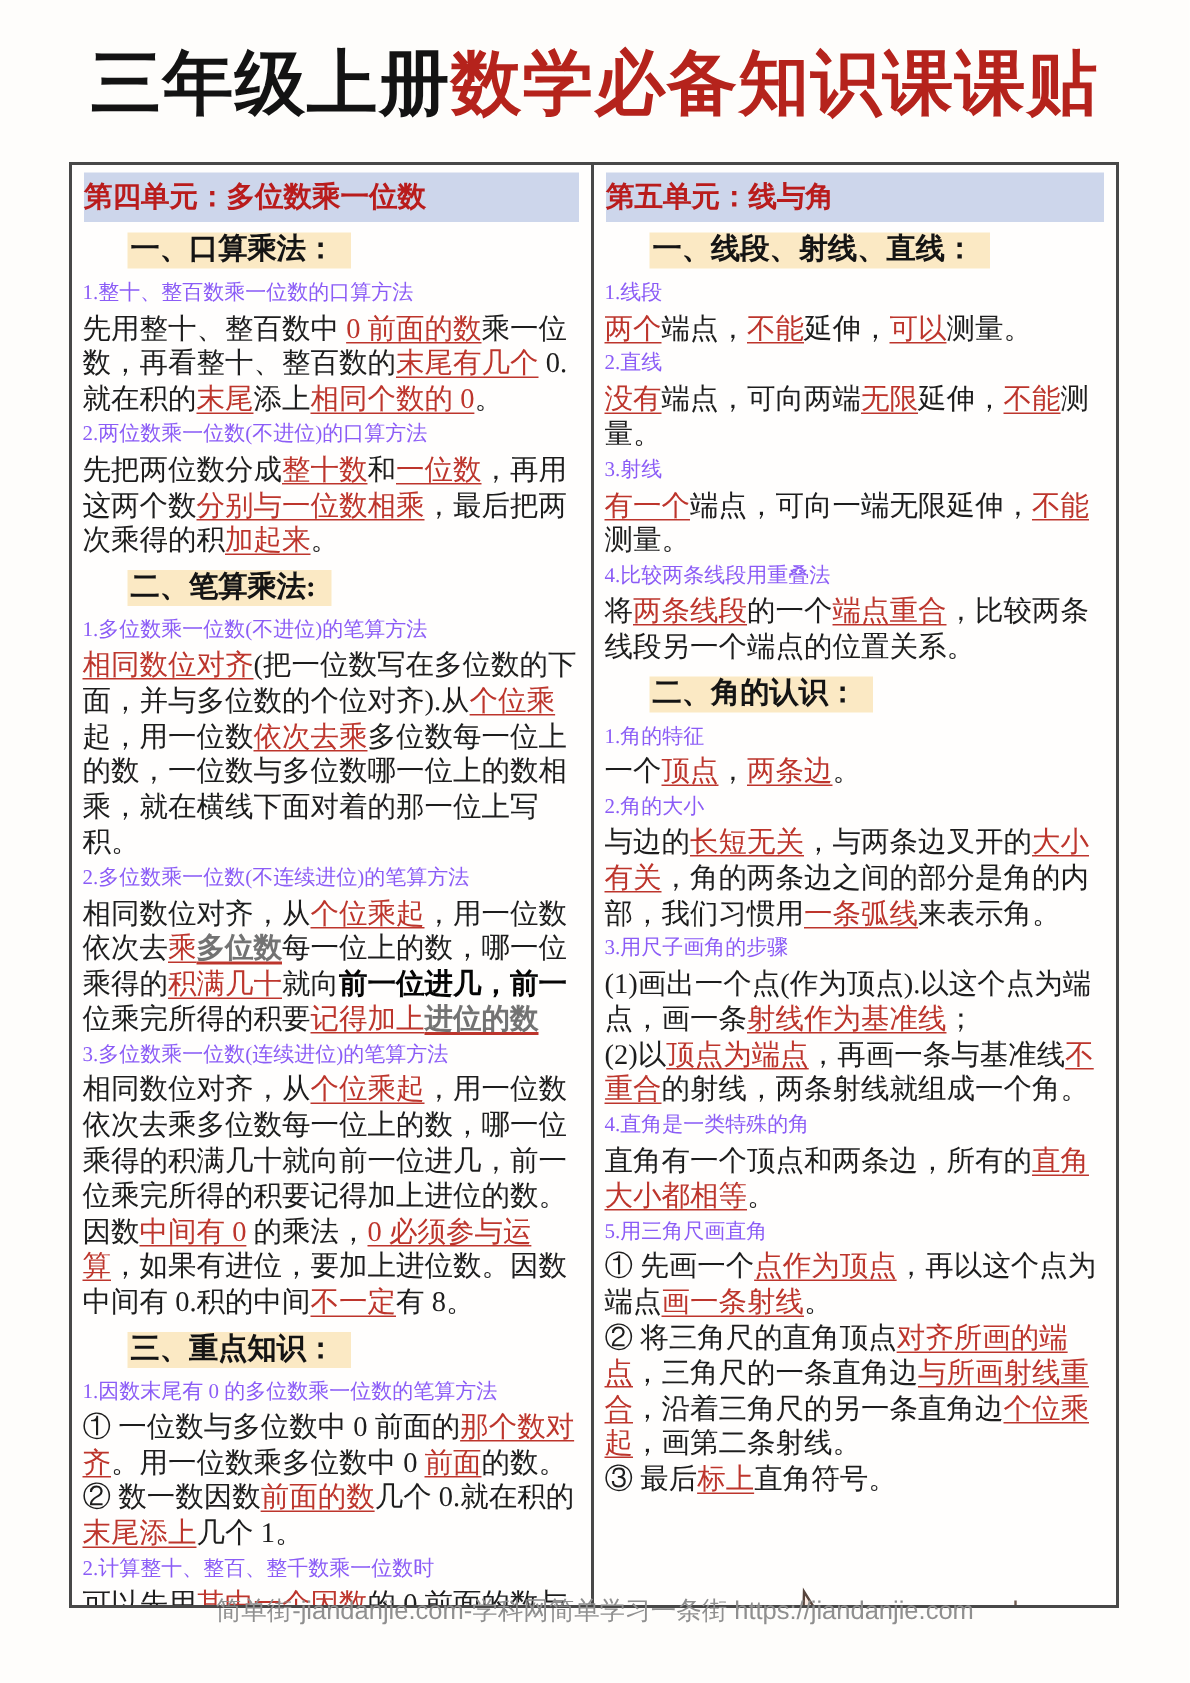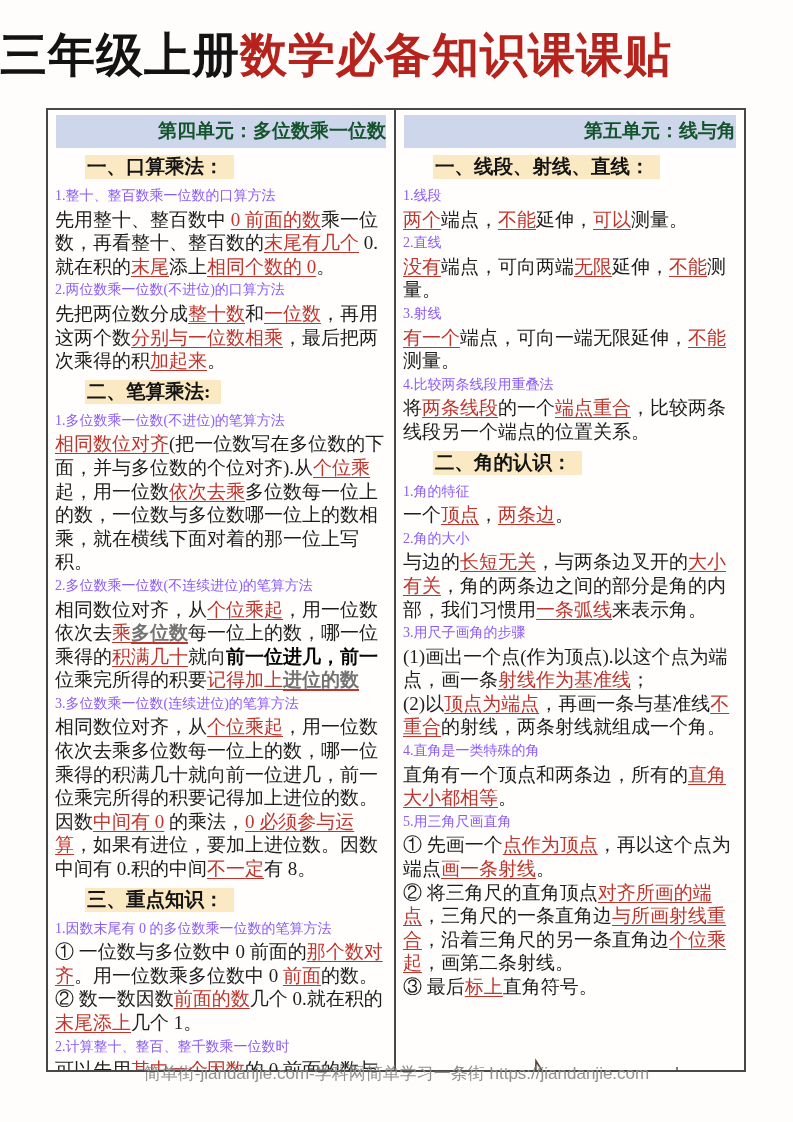--- a/index.html
+++ b/index.html
@@ -3,34 +3,34 @@
 <meta charset="utf-8">
 <style>
   html,body{margin:0;padding:0;}
   body{
     width:793px;height:1122px;position:relative;overflow:hidden;
     background:#fefdfb;
     font-family:"Liberation Serif","DejaVu Serif",serif;
   }
   .page-title{
     position:absolute;top:24px;left:0;width:100%;
-    font-size:47px;font-weight:bold;
+    text-align:center;font-size:47px;font-weight:bold;
     letter-spacing:1px;color:#131313;white-space:nowrap;
   }
   .page-title .red-part{color:#b5231c;}
   .content-box{
     position:absolute;left:46px;top:108px;width:700px;height:964px;
     border:2px solid #484848;box-sizing:border-box;
     display:flex;background:#fffefd;
   }
   .col{width:50%;box-sizing:border-box;padding:4px 7px 0 7px;overflow:hidden;}
   .col.first{border-right:2px solid #484848;}
   .col-header{
-    background:#cdd6eb;text-align:right;font-weight:bold;
-    font-size:19px;color:#14532d;padding:3px 0 4px 0;margin:1px 1px 4px 1px;
+    background:#cdd6eb;text-align:left;font-weight:bold;
+    font-size:19px;color:#b91c1c;padding:3px 0 4px 0;margin:1px 1px 4px 1px;
   }
   .sec{margin:5px 0 3px 0;line-height:27px;}
   .sec span{
     background:#fbe9c4;font-weight:bold;font-size:19.5px;
     padding:1px 10px 2px 2px;color:#141414;margin-left:30px;
   }
   .sub{color:#8b5cf6;font-size:14px;line-height:23.6px;}
   .para{color:#1d1d1d;font-size:19px;line-height:23.6px;}
   .seg-k{color:#1d1d1d;}
   .seg-r{

